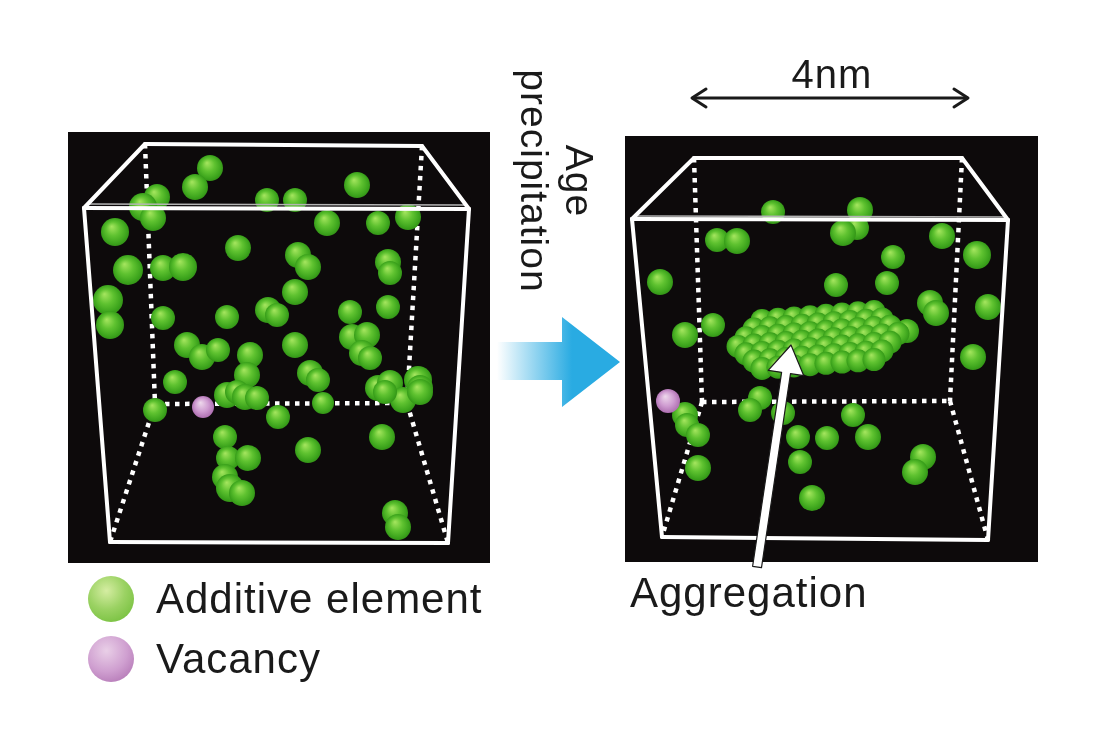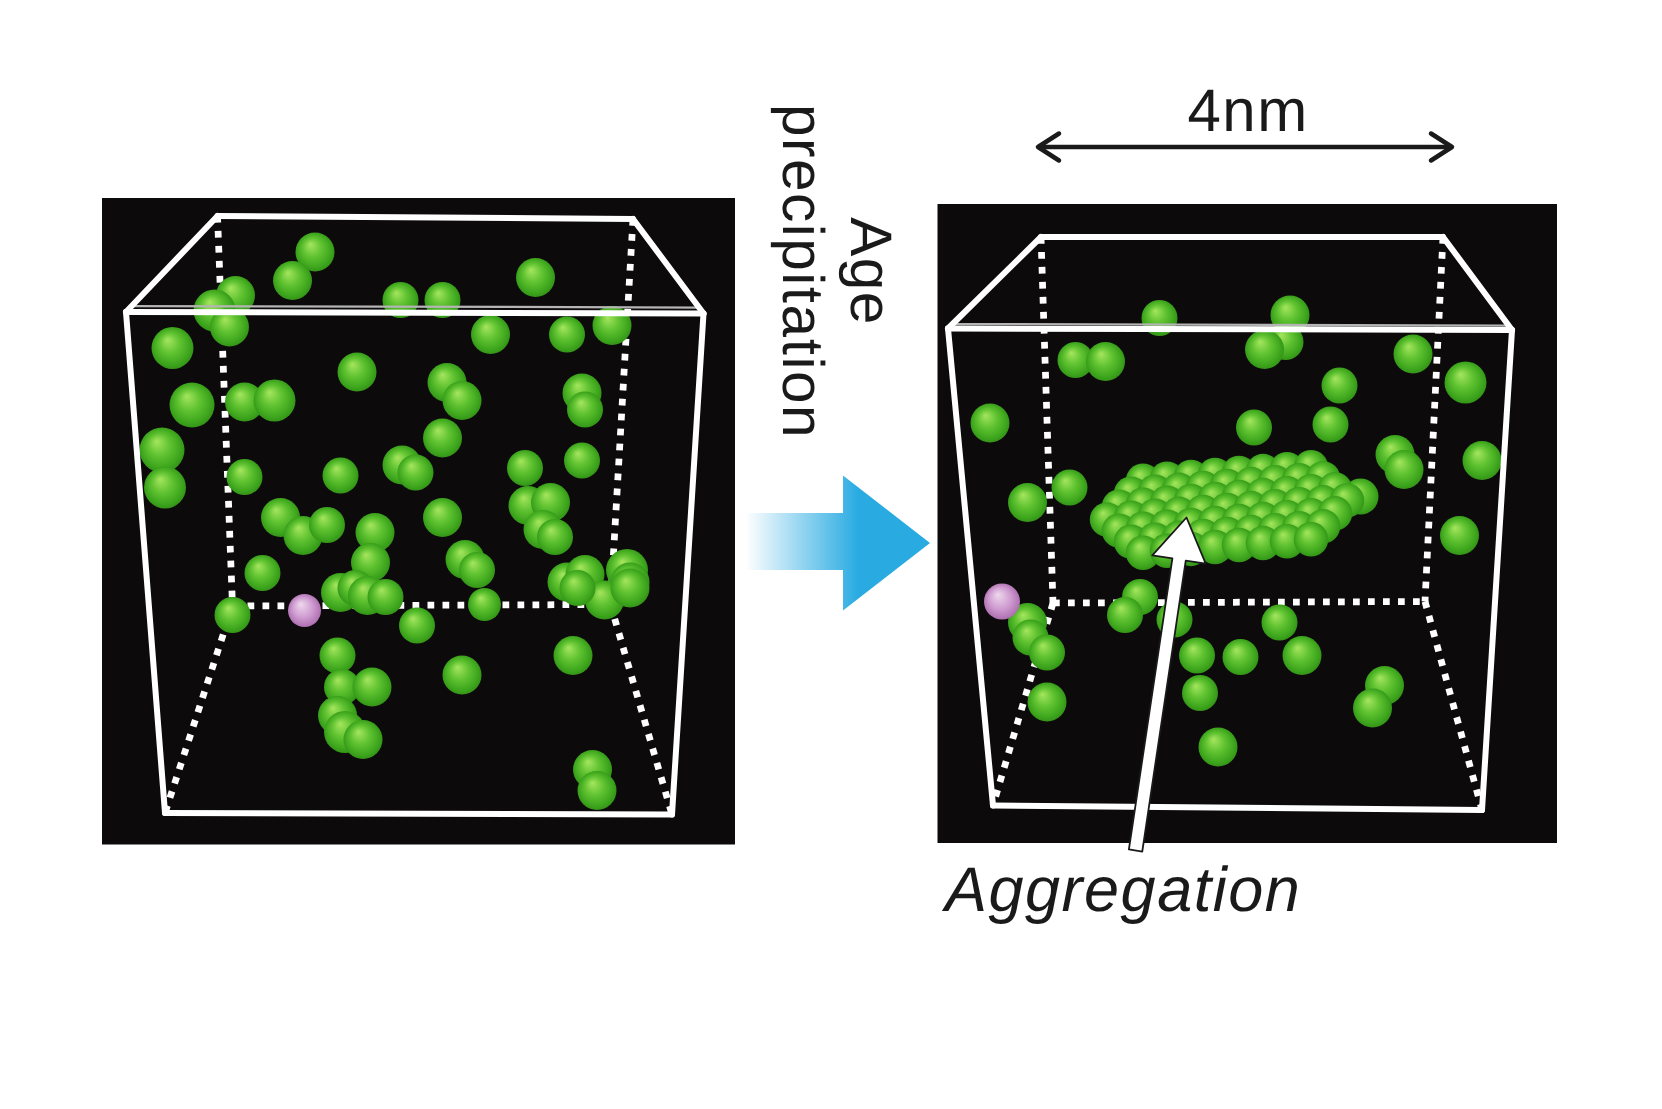--- a/index.html
+++ b/index.html
@@ -18,21 +18,21 @@
     transform:rotate(90deg);
     display:flex;flex-direction:column;align-items:center;justify-content:center;
     font-size:39px;line-height:45px;letter-spacing:1px;text-align:center;
   }
   .scale-label{
     left:762px;top:52px;width:140px;
     font-size:40px;text-align:center;letter-spacing:1px;
   }
   .aggregation-label{
     left:630px;top:569px;
-    font-size:42px;letter-spacing:1px;font-style:italic;
+    font-size:42px;letter-spacing:1px;
   }
   .legend{
     position:absolute;left:88px;top:576px;width:460px;
     display:flex;flex-direction:column;gap:14px;
   }
   .legend-row{display:flex;align-items:center;gap:22px;height:46px;}
   .legend-swatch{width:46px;height:46px;border-radius:50%;flex:0 0 auto;}
   .legend-swatch.green{background:radial-gradient(circle at 40% 32%, #d5eda2, #9bd263 45%, #7cc344 78%, #6db238);}
   .legend-swatch.purple{background:radial-gradient(circle at 40% 32%, #e9cfe7, #cf9fd0 50%, #b478b6 85%, #a96cab);}
   .legend-label{font-size:42px;letter-spacing:1px;}
@@ -264,14 +264,24 @@
 
   <div class="txt transition-label">
     <div>Age</div>
     <div>precipitation</div>
   </div>
 
   <div class="txt scale-label">4nm</div>
 
   <div class="txt aggregation-label">Aggregation</div>
 
+  <div class="legend">
+    <div class="legend-row">
+      <span class="legend-swatch green"></span>
+      <span class="legend-label">Additive element</span>
+    </div>
+    <div class="legend-row">
+      <span class="legend-swatch purple"></span>
+      <span class="legend-label">Vacancy</span>
+    </div>
+  </div>
 
 </div>
 
 </body></html>

